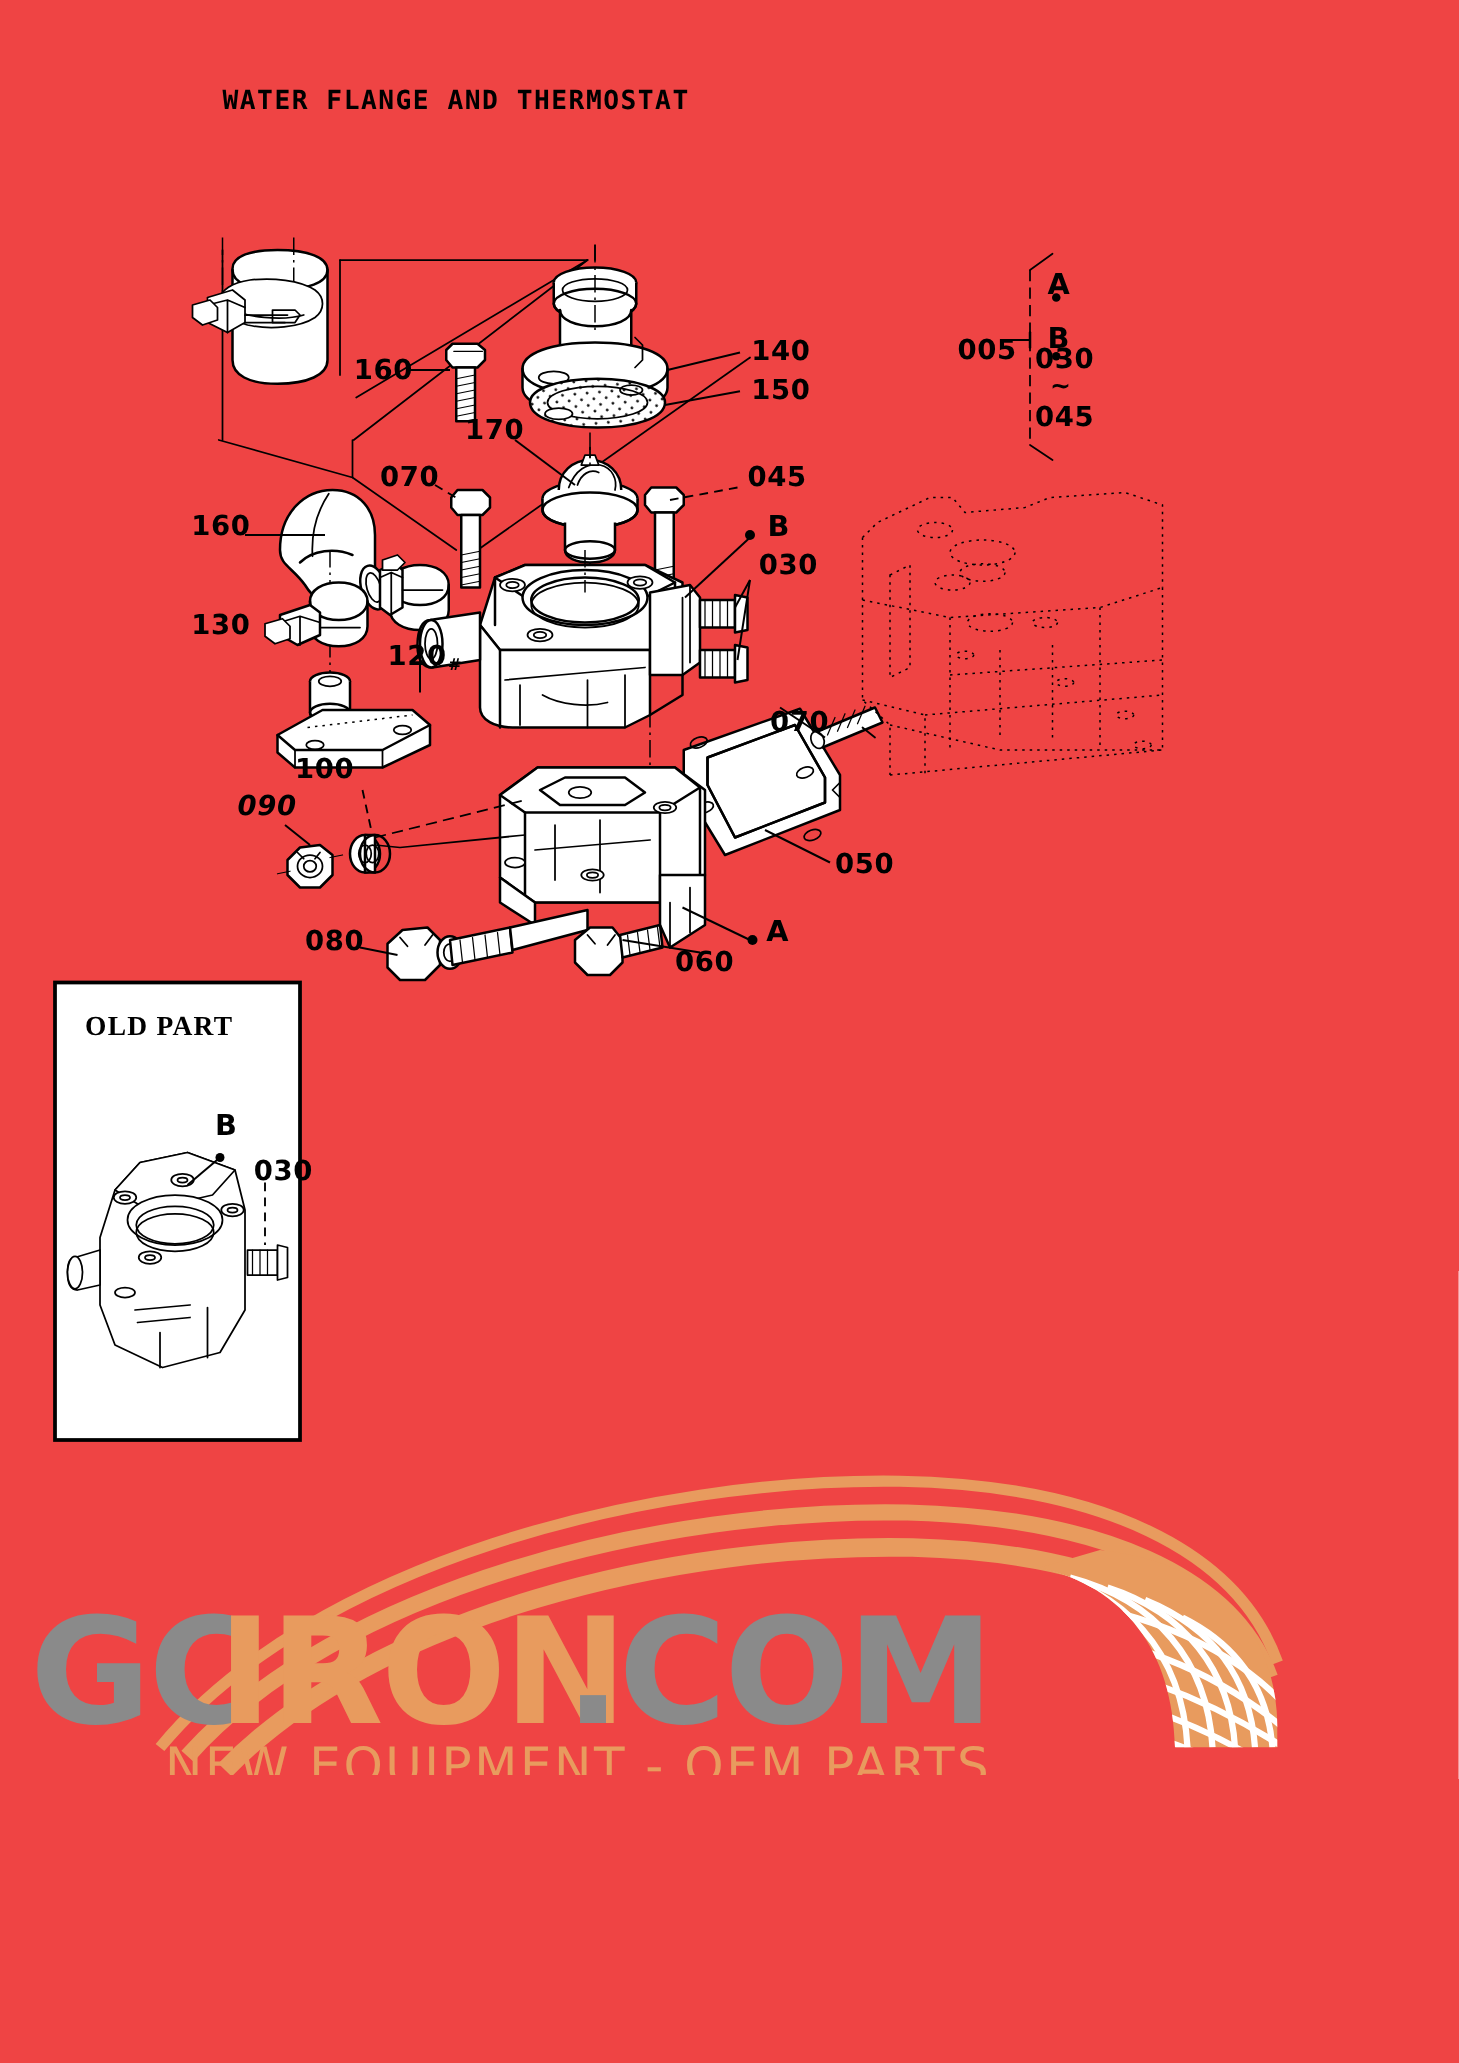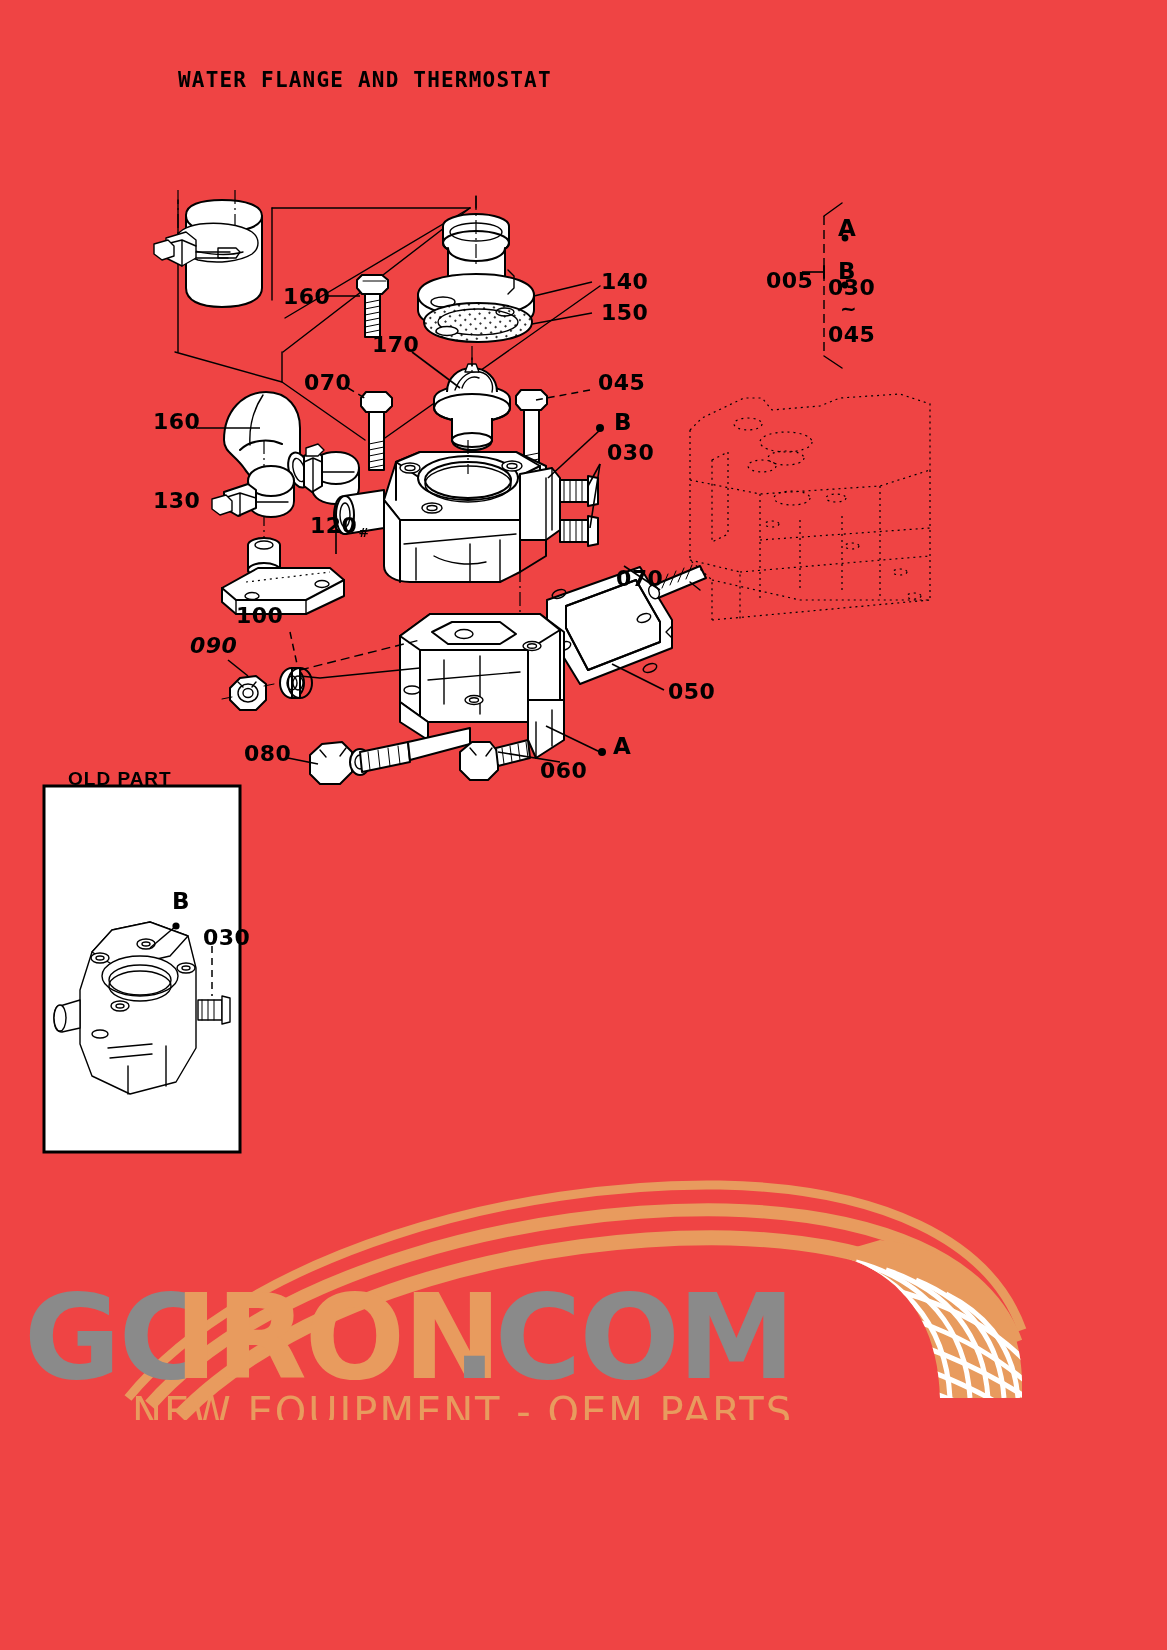--- a/index.html
+++ b/index.html
@@ -41,23 +41,23 @@
     font-size: 23px;
   }
   .callout .hash {
     font-size: 13px;
     vertical-align: -4px;
     margin-left: 1px;
   }
   #oldpart-label {
     position: absolute;
     left: 68px;
-    top: 768px;
-    font-family: Liberation Sans, sans-serif;
-    font-size: 19px;
+    top: 808px;
+    font-family: Liberation Serif, serif;
+    font-size: 22px;
     font-weight: bold;
     letter-spacing: 1px;
     color: #000000;
   }
   #svg-art {
     position: absolute;
     left: 0;
     top: 0;
   }
   #watermark {

